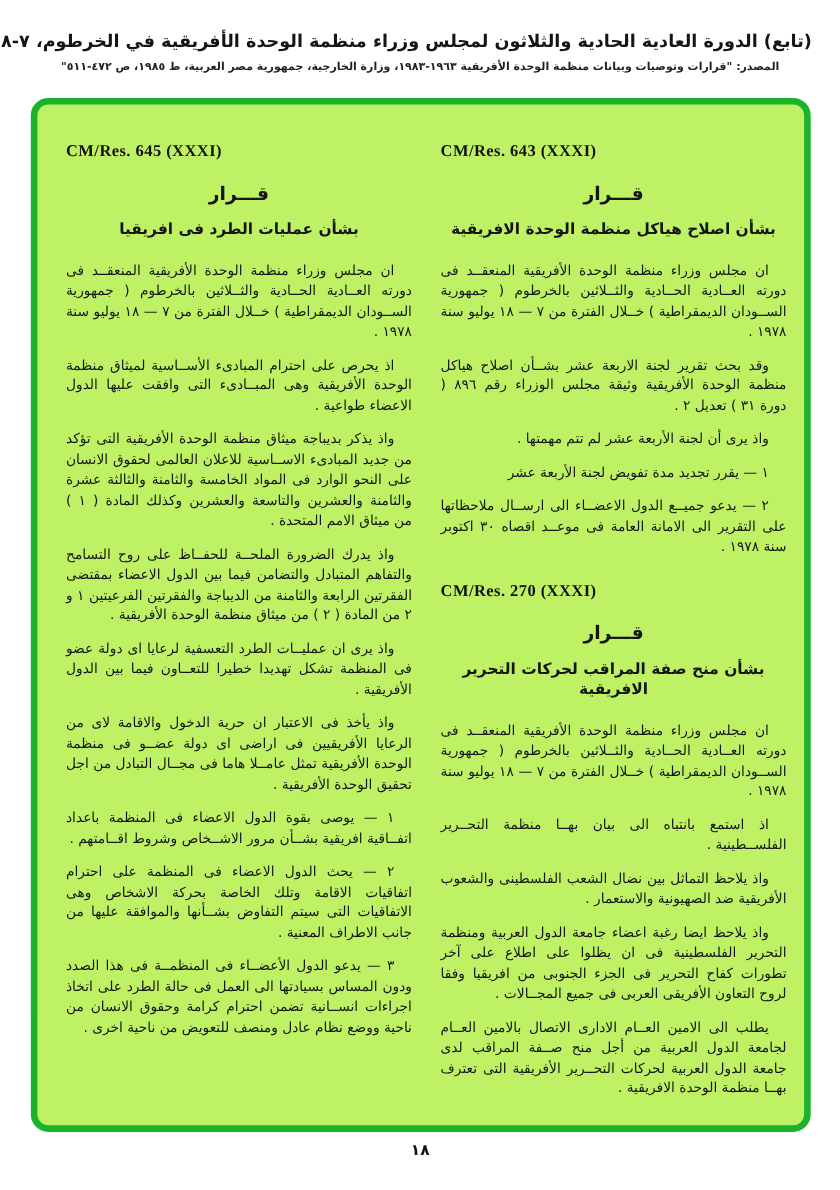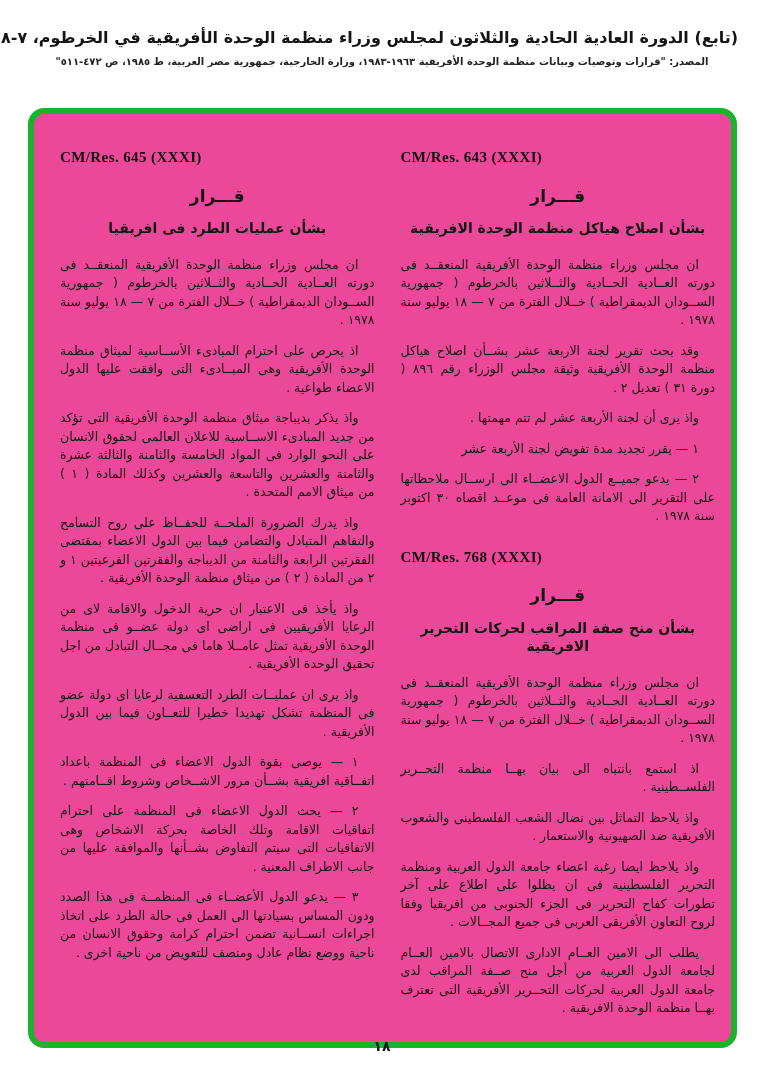--- a/index.html
+++ b/index.html
@@ -22,28 +22,28 @@
     font-size: 16px; font-weight: bold; letter-spacing: -0.2px;
     white-space: nowrap;
   }
   .header-line2 {
     font-size: 10px; font-weight: bold; margin-top: 9px;
     white-space: nowrap; color: #222;
   }
 
   
   .frame {
-    position: absolute; left: 28px; top: 108px;
+    position: absolute; left: 28px; top: 89px;
     width: 697px; height: 928px;
     border: 6px solid #1bb32b;
     border-radius: 16px;
     box-sizing: content-box;
     padding: 0;
     overflow: hidden;
-    background: #ec4899;
+    background: #bef264;
   }
   .frame-inner {
     position: absolute; inset: 0;
     padding: 30px 16px 14px 26px;
     display: flex; flex-direction: row; gap: 26px;
     direction: ltr;
   }
   .col {
     flex: 1 1 0; min-width: 0;
     direction: rtl;
@@ -96,42 +96,42 @@
 
       <div class="col">
         <section class="res-section">
           <div class="res-ref">CM/Res. 645 (XXXI)</div>
           <div class="res-heading">قـــرار</div>
           <div class="res-title">بشأن عمليات الطرد فى افريقيا</div>
           <p>ان مجلس وزراء منظمة الوحدة الأفريقية المنعقــد فى دورته العــادية الحــادية والثــلاثين بالخرطوم ( جمهورية الســودان الديمقراطية ) خــلال الفترة من ٧ — ١٨ يوليو سنة ١٩٧٨ .</p>
           <p>اذ يحرص على احترام المبادىء الأســاسية لميثاق منظمة الوحدة الأفريقية وهى المبــادىء التى وافقت عليها الدول الاعضاء طواعية .</p>
           <p>واذ يذكر بديباجة ميثاق منظمة الوحدة الأفريقية التى تؤكد من جديد المبادىء الاســاسية للاعلان العالمى لحقوق الانسان على النحو الوارد فى المواد الخامسة والثامنة والثالثة عشرة والثامنة والعشرين والتاسعة والعشرين وكذلك المادة ( ١ ) من ميثاق الامم المتحدة .</p>
           <p>واذ يدرك الضرورة الملحــة للحفــاظ على روح التسامح والتفاهم المتبادل والتضامن فيما بين الدول الاعضاء بمقتضى الفقرتين الرابعة والثامنة من الديباجة والفقرتين الفرعيتين ١ و ٢ من المادة ( ٢ ) من ميثاق منظمة الوحدة الأفريقية .</p>
+          <p>واذ يرى ان عمليــات الطرد التعسفية لرعايا اى دولة عضو فى المنظمة تشكل تهديدا خطيرا للتعــاون فيما بين الدول الأفريقية .</p>
           <p>واذ يأخذ فى الاعتبار ان حرية الدخول والاقامة لاى من الرعايا الأفريقيين فى اراضى اى دولة عضــو فى منظمة الوحدة الأفريقية تمثل عامــلا هاما فى مجــال التبادل من اجل تحقيق الوحدة الأفريقية .</p>
-          <p>واذ يرى ان عمليــات الطرد التعسفية لرعايا اى دولة عضو فى المنظمة تشكل تهديدا خطيرا للتعــاون فيما بين الدول الأفريقية .</p>
           <p>١ — يوصى بقوة الدول الاعضاء فى المنظمة باعداد اتفــاقية افريقية بشــأن مرور الاشــخاص وشروط اقــامتهم .</p>
           <p>٢ — يحث الدول الاعضاء فى المنظمة على احترام اتفاقيات الاقامة وتلك الخاصة بحركة الاشخاص وهى الاتفاقيات التى سيتم التفاوض بشــأنها والموافقة عليها من جانب الاطراف المعنية .</p>
           <p>٣ — يدعو الدول الأعضــاء فى المنظمــة فى هذا الصدد ودون المساس بسيادتها الى العمل فى حالة الطرد على اتخاذ اجراءات انســانية تضمن احترام كرامة وحقوق الانسان من ناحية ووضع نظام عادل ومنصف للتعويض من ناحية اخرى .</p>
         </section>
       </div>
 
       <div class="col">
         <section class="res-section">
           <div class="res-ref">CM/Res. 643 (XXXI)</div>
           <div class="res-heading">قـــرار</div>
           <div class="res-title">بشأن اصلاح هياكل منظمة الوحدة الافريقية</div>
           <p>ان مجلس وزراء منظمة الوحدة الأفريقية المنعقــد فى دورته العــادية الحــادية والثــلاثين بالخرطوم ( جمهورية الســودان الديمقراطية ) خــلال الفترة من ٧ — ١٨ يوليو سنة ١٩٧٨ .</p>
           <p>وقد بحث تقرير لجنة الاربعة عشر بشــأن اصلاح هياكل منظمة الوحدة الأفريقية وثيقة مجلس الوزراء رقم ٨٩٦ ( دورة ٣١ ) تعديل ٢ .</p>
           <p>واذ يرى أن لجنة الأربعة عشر لم تتم مهمتها .</p>
           <p>١ — يقرر تجديد مدة تفويض لجنة الأربعة عشر</p>
           <p>٢ — يدعو جميــع الدول الاعضــاء الى ارســال ملاحظاتها على التقرير الى الامانة العامة فى موعــد اقصاه ٣٠ اكتوبر سنة ١٩٧٨ .</p>
         </section>
 
         <section class="res-section">
-          <div class="res-ref">CM/Res. 768 (XXXI)</div>
+          <div class="res-ref">CM/Res. 270 (XXXI)</div>
           <div class="res-heading">قـــرار</div>
           <div class="res-title">بشأن منح صفة المراقب لحركات التحرير الافريقية</div>
           <p>ان مجلس وزراء منظمة الوحدة الأفريقية المنعقــد فى دورته العــادية الحــادية والثــلاثين بالخرطوم ( جمهورية الســودان الديمقراطية ) خــلال الفترة من ٧ — ١٨ يوليو سنة ١٩٧٨ .</p>
           <p>اذ استمع بانتباه الى بيان بهــا منظمة التحــرير الفلســطينية .</p>
           <p>واذ يلاحظ التماثل بين نضال الشعب الفلسطينى والشعوب الأفريقية ضد الصهيونية والاستعمار .</p>
           <p>واذ يلاحظ ايضا رغبة اعضاء جامعة الدول العربية ومنظمة التحرير الفلسطينية فى ان يظلوا على اطلاع على آخر تطورات كفاح التحرير فى الجزء الجنوبى من افريقيا وفقا لروح التعاون الأفريقى العربى فى جميع المجــالات .</p>
           <p>يطلب الى الامين العــام الادارى الاتصال بالامين العــام لجامعة الدول العربية من أجل منح صــفة المراقب لدى جامعة الدول العربية لحركات التحــرير الأفريقية التى تعترف بهــا منظمة الوحدة الافريقية .</p>
         </section>
       </div>
 

